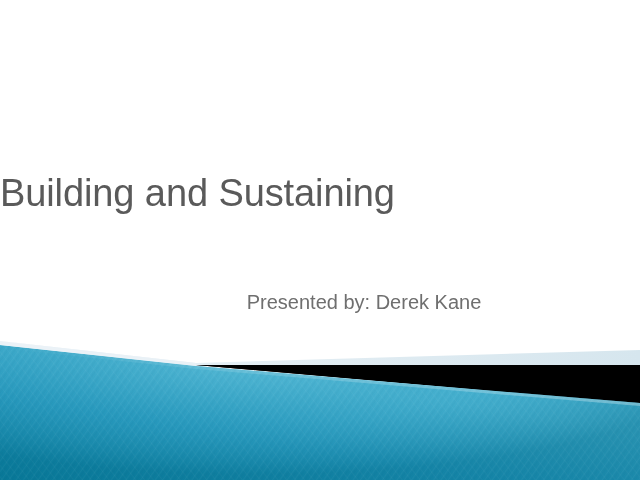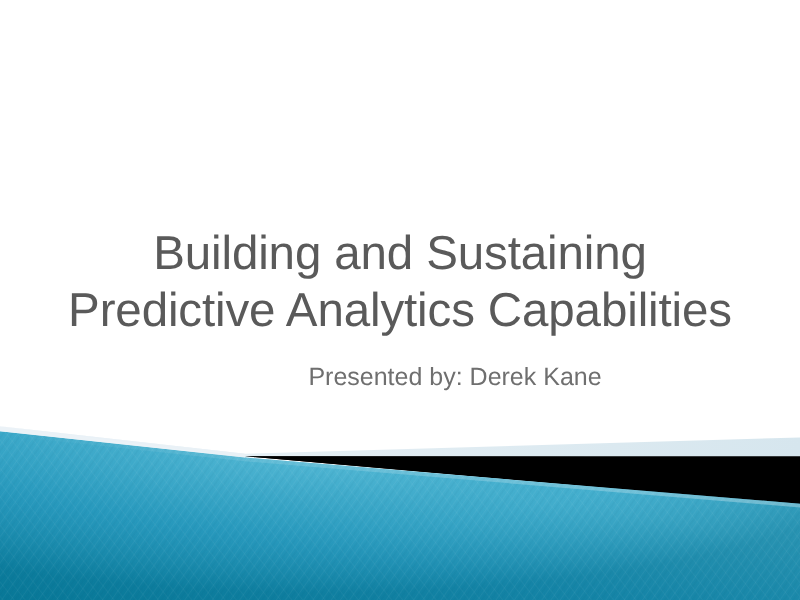--- a/index.html
+++ b/index.html
@@ -30,23 +30,23 @@
   #angles-art svg {
     display: block;
     width: 640px;
     height: 480px;
   }
 
   
   #title-block {
     position: absolute;
     left: 0;
-    top: 180px;
+    top: 170px;
     width: 640px;
-    text-align: center;
+    text-align: left;
   }
   .title-line {
     display: block;
     font-size: 38px;
     line-height: 46px;
     font-weight: 300;
     color: #5a5a5a;
     letter-spacing: -0.1px;
     white-space: nowrap;
   }
@@ -132,20 +132,19 @@
       </g>
 
       <polygon points="0,345 196,366 640,403 640,406 196,369 0,348" fill="url(#edgeHi)" opacity="0.35"></polygon>
 
       <polygon points="0,341 196,363 196,366 0,345" fill="#e9f1f6" opacity="0.9"></polygon>
     </svg>
   </div>
 
   <div id="title-block">
     <span class="title-line">Building and Sustaining</span>
-    <span class="title-line">Predictive Analytics Capabilities</span>
   </div>
 
   <div id="subtitle-block">
     <span id="subtitle-text">Presented by: Derek Kane</span>
   </div>
 
 </div>
 
 </body></html>

